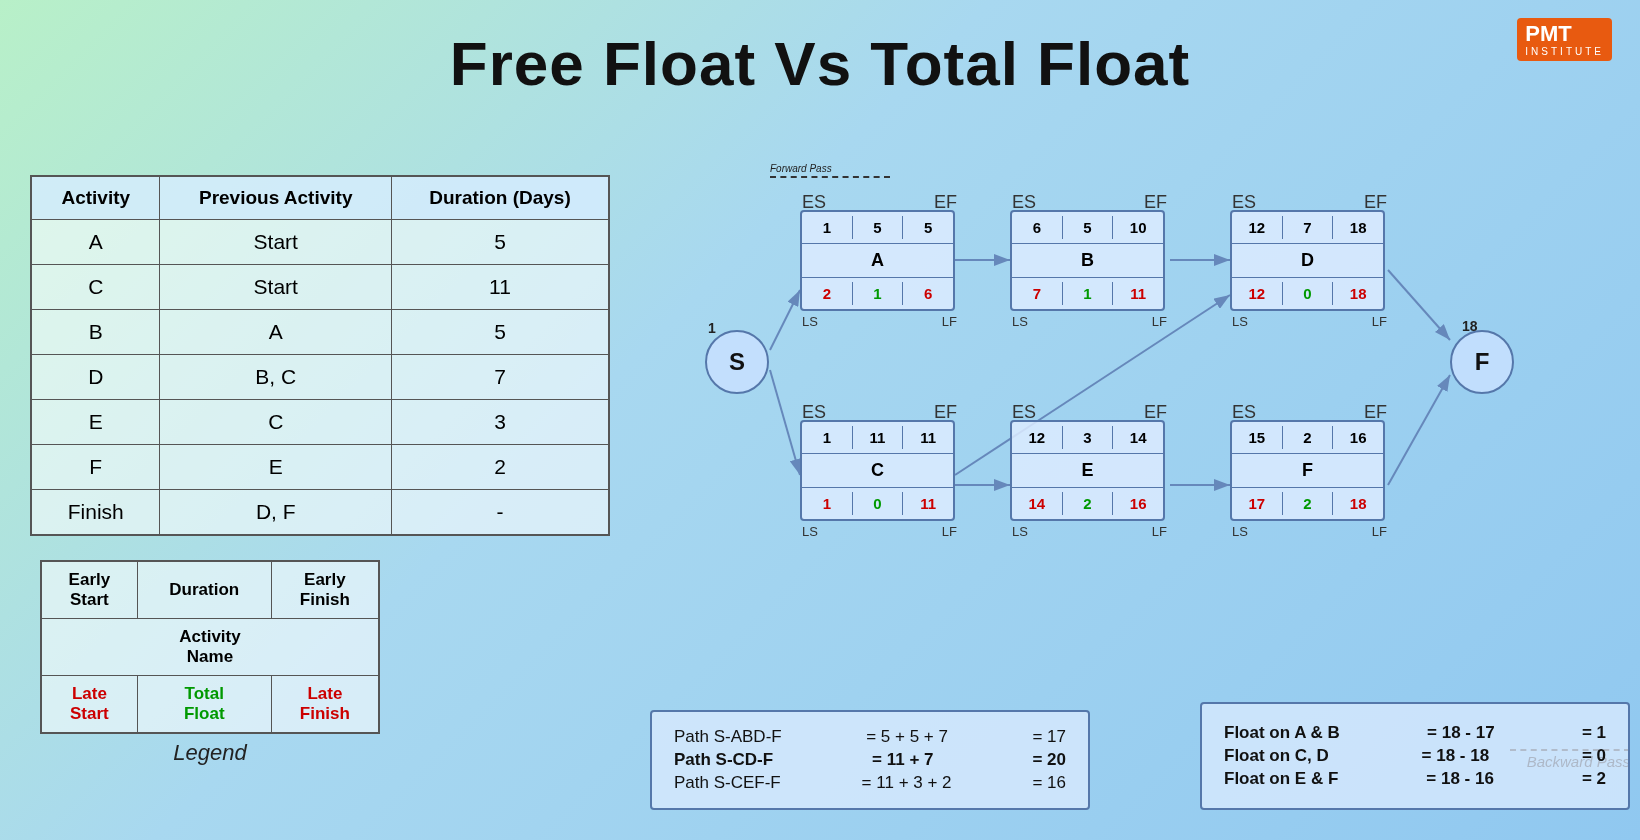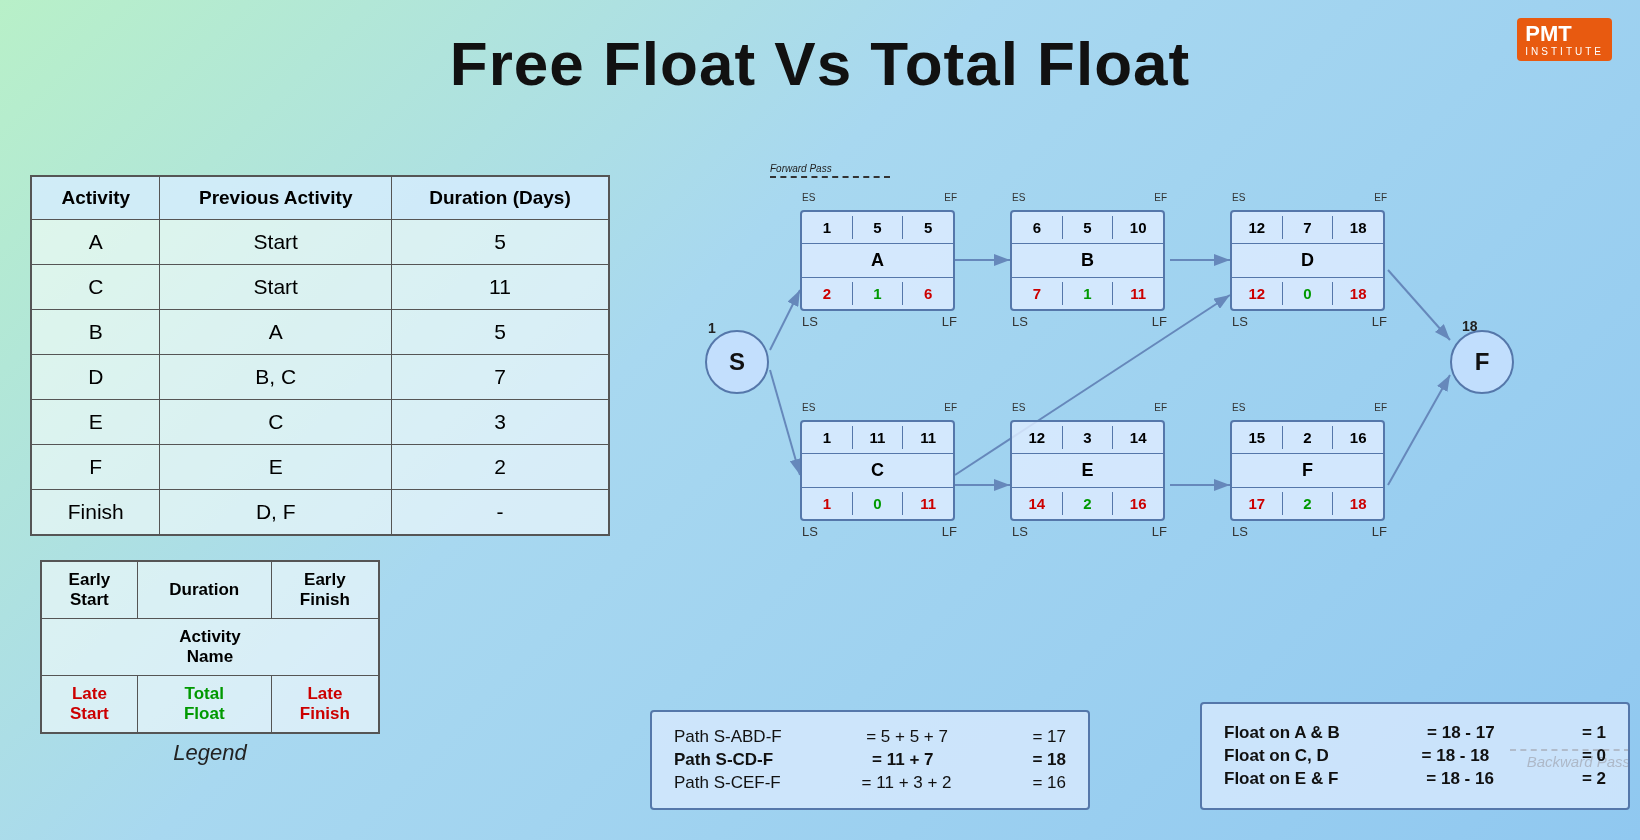--- a/index.html
+++ b/index.html
@@ -191,21 +191,21 @@
       font-weight: 700;
       padding: 6px 0;
       border-bottom: 1.5px solid #5577aa;
     }
     .top-label {
       position: absolute;
       display: flex;
       justify-content: space-between;
       width: 155px;
       top: -20px;
-      font-size: 10px;
+      font-size: 18px;
       color: #333;
     }
     .bottom-label {
       position: absolute;
       display: flex;
       justify-content: space-between;
       width: 155px;
       bottom: -20px;
       font-size: 13px;
       color: #333;
@@ -560,21 +560,21 @@
 
     <div class="path-box" id="path-box">
         <div class="path-row">
           <span>Path S-ABD-F</span>
           <span>= 5 + 5 + 7</span>
           <span>= 17</span>
         </div>
         <div class="path-row bold">
           <span>Path S-CD-F</span>
           <span>= 11 + 7</span>
-          <span>= 18</span>
+          <span>= 20</span>
         </div>
         <div class="path-row">
           <span>Path S-CEF-F</span>
           <span>= 11 + 3 + 2</span>
           <span>= 16</span>
         </div>
       </div>
 
     <div class="float-box" id="float-box">
         <div class="float-row">

